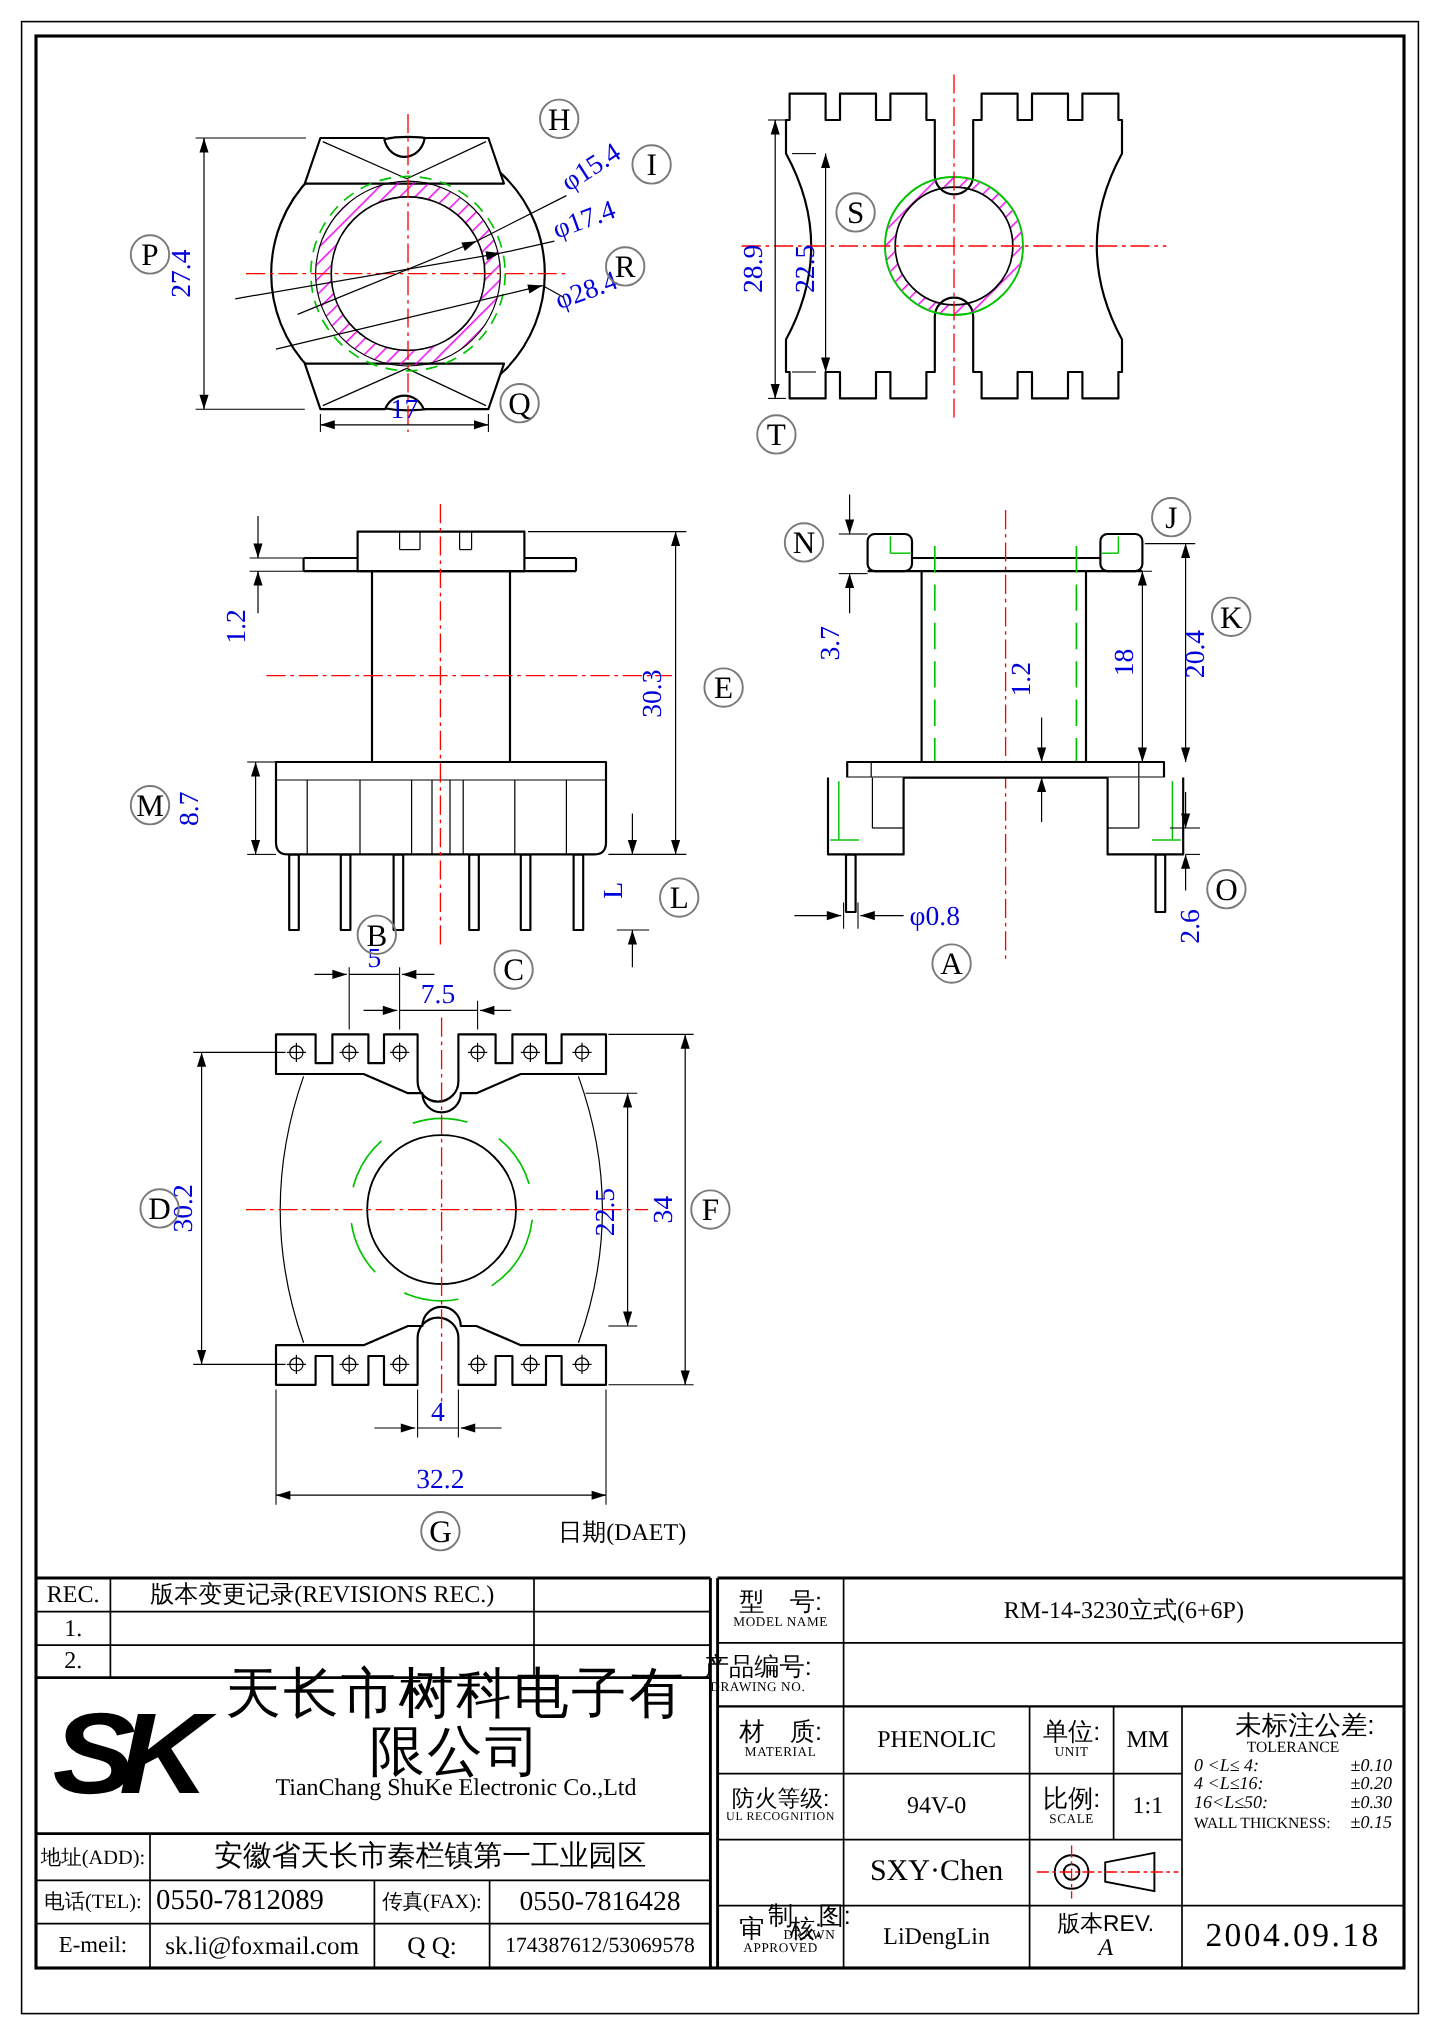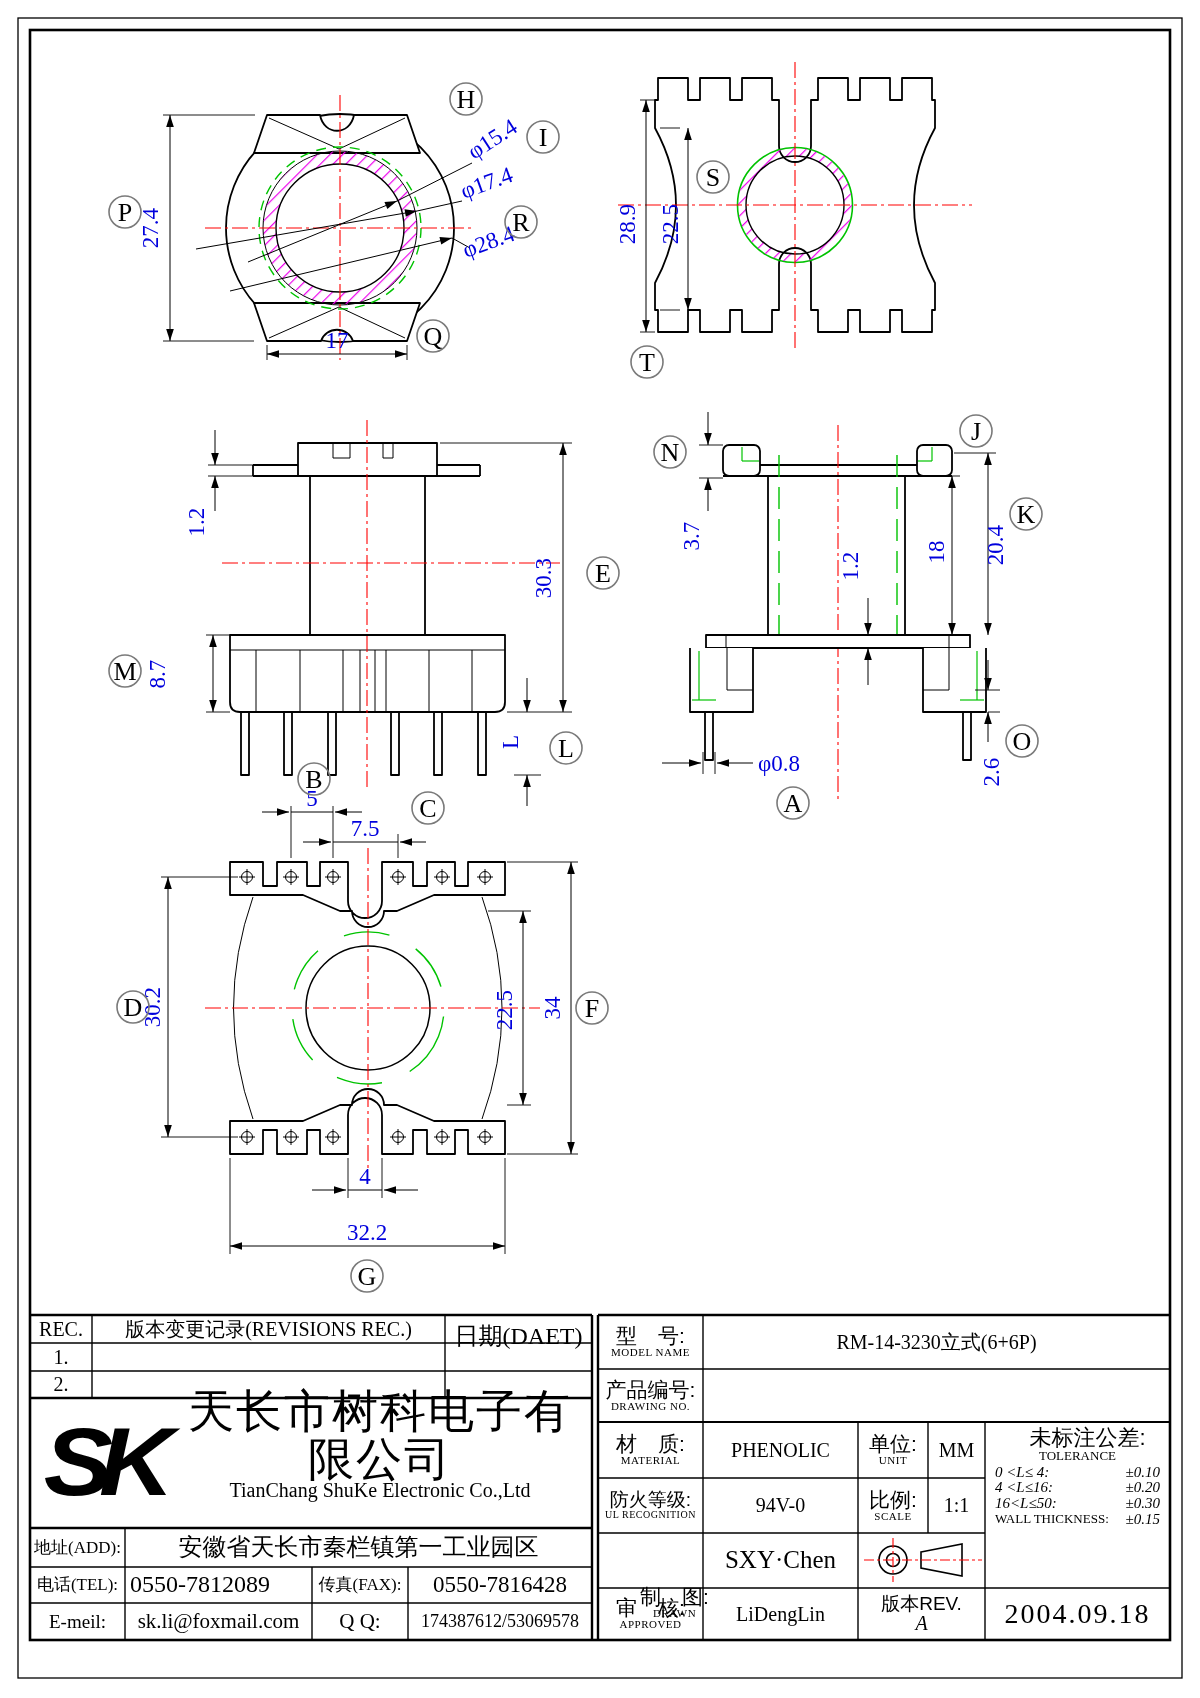--- a/index.html
+++ b/index.html
@@ -477,21 +477,21 @@
     <circle cx="893" cy="1560" r="14" class="th" style="stroke-width:1.6"></circle>
     <circle cx="893" cy="1560" r="6.5" class="th" style="stroke-width:1.6"></circle>
     <path d="M921,1552 L962,1544 V1576 L921,1568 Z" class="th" style="stroke-width:1.6" fill="none"></path>
     <line x1="864" y1="1560" x2="982" y2="1560" class="cl" style="stroke-dasharray:10 3 3 3"></line>
     <line x1="893" y1="1538" x2="893" y2="1582" class="cl" style="stroke-dasharray:10 3 3 3"></line>
   </g>
 </svg>
 
 <div class="cell" style="left:30px;top:1315px;width:62px;height:28px;font-size:20px;">REC.</div>
 <div class="cell" style="left:92px;top:1315px;width:353px;height:28px;font-size:20px;">版本变更记录(REVISIONS REC.)</div>
-<div class="cell" style="left:445px;top:1315px;width:147px;height:44px;font-size:24px;">日期(DAET)</div>
+<div class="cell" style="left:445px;top:1255px;width:147px;height:44px;font-size:20px;">日期(DAET)</div>
 <div class="cell" style="left:30px;top:1343px;width:62px;height:28px;font-size:20px;">1.</div>
 <div class="cell" style="left:30px;top:1371px;width:62px;height:27px;font-size:20px;">2.</div>
 
 <div class="cell sk-logo" style="left:36px;top:1404px;width:132px;height:118px;">SK</div>
 <div class="cell co-en" style="left:168px;top:1468px;width:424px;height:44px;">TianChang ShuKe Electronic Co.,Ltd</div>
 <div class="cell co-cn" style="left:168px;top:1402px;width:424px;height:66px;">天长市树科电子有限公司</div>
 
 <div class="cell" style="left:30px;top:1528px;width:95px;height:39px;font-size:17px;">地址(ADD):</div>
 <div class="cell" style="left:125px;top:1528px;width:467px;height:39px;font-size:24px;">安徽省天长市秦栏镇第一工业园区</div>
 <div class="cell" style="left:30px;top:1567px;width:95px;height:36px;font-size:17px;">电话(TEL):</div>
@@ -502,21 +502,21 @@
 <div class="cell" style="left:125px;top:1603px;width:187px;height:37px;font-size:21px;">sk.li@foxmail.com</div>
 <div class="cell" style="left:312px;top:1603px;width:96px;height:37px;font-size:21px;">Q Q:</div>
 <div class="cell" style="left:408px;top:1603px;width:184px;height:37px;font-size:18px;">174387612/53069578</div>
 
 <div class="cell stack" style="left:598px;top:1315px;width:105px;height:54px;">
   <span class="cn">型　号:</span>
   <span class="en">MODEL NAME</span>
 </div>
 <div class="cell big" style="left:703px;top:1315px;width:467px;height:54px;">RM-14-3230立式(6+6P)</div>
 
-<div class="cell stack" style="left:598px;top:1369px;width:105px;height:53px;border-radius:24px;">
+<div class="cell stack" style="left:579px;top:1369px;width:105px;height:53px;border-radius:24px;">
   <span class="cn">产品编号:</span>
   <span class="en">DRAWING NO.</span>
 </div>
 <div class="cell big" style="left:703px;top:1369px;width:467px;height:53px;"></div>
 
 <div class="cell stack" style="left:598px;top:1422px;width:105px;height:56px;">
   <span class="cn">材　质:</span>
   <span class="en">MATERIAL</span>
 </div>
 <div class="cell big" style="left:703px;top:1422px;width:155px;height:56px;">PHENOLIC</div>

